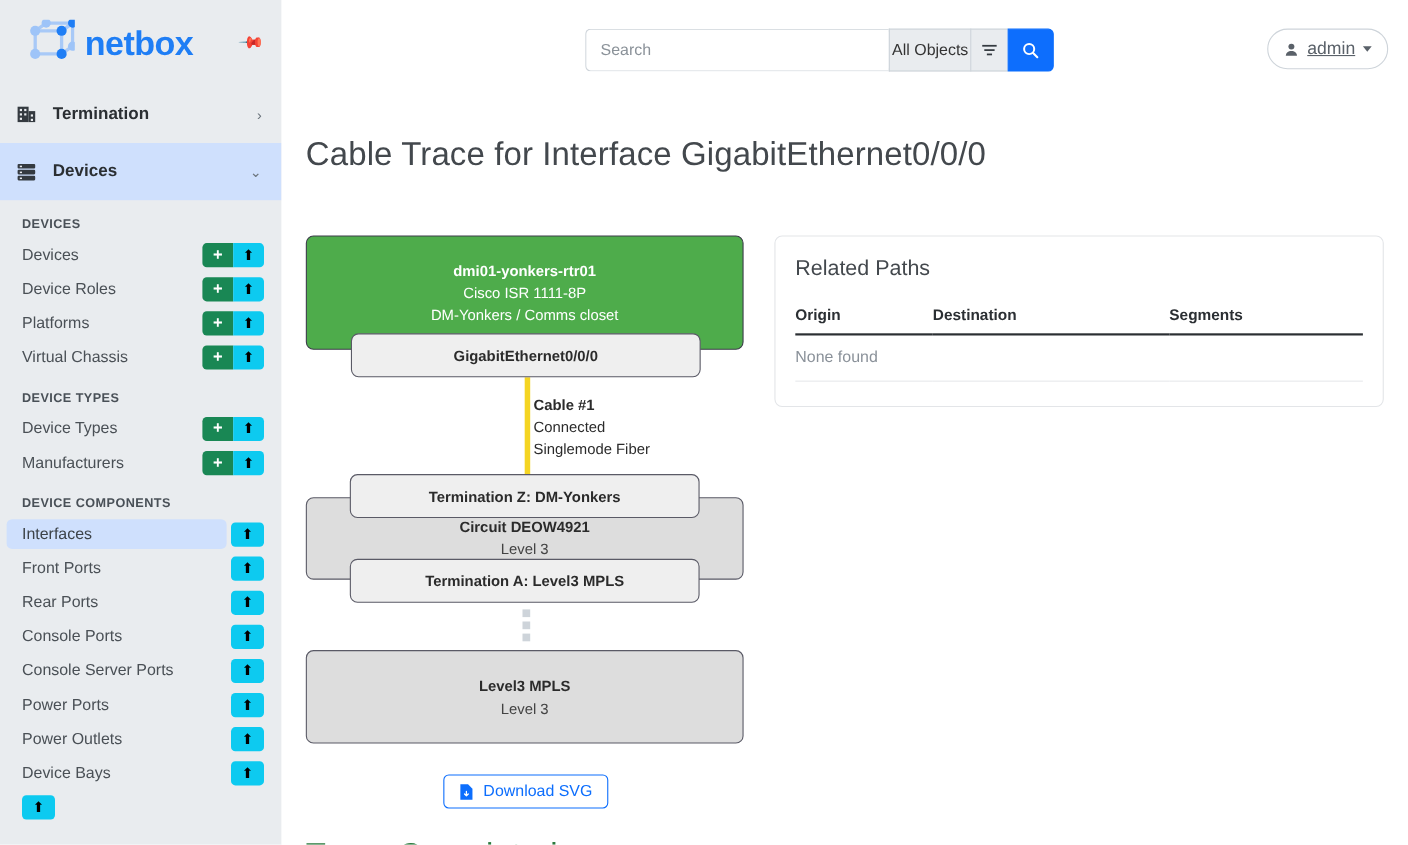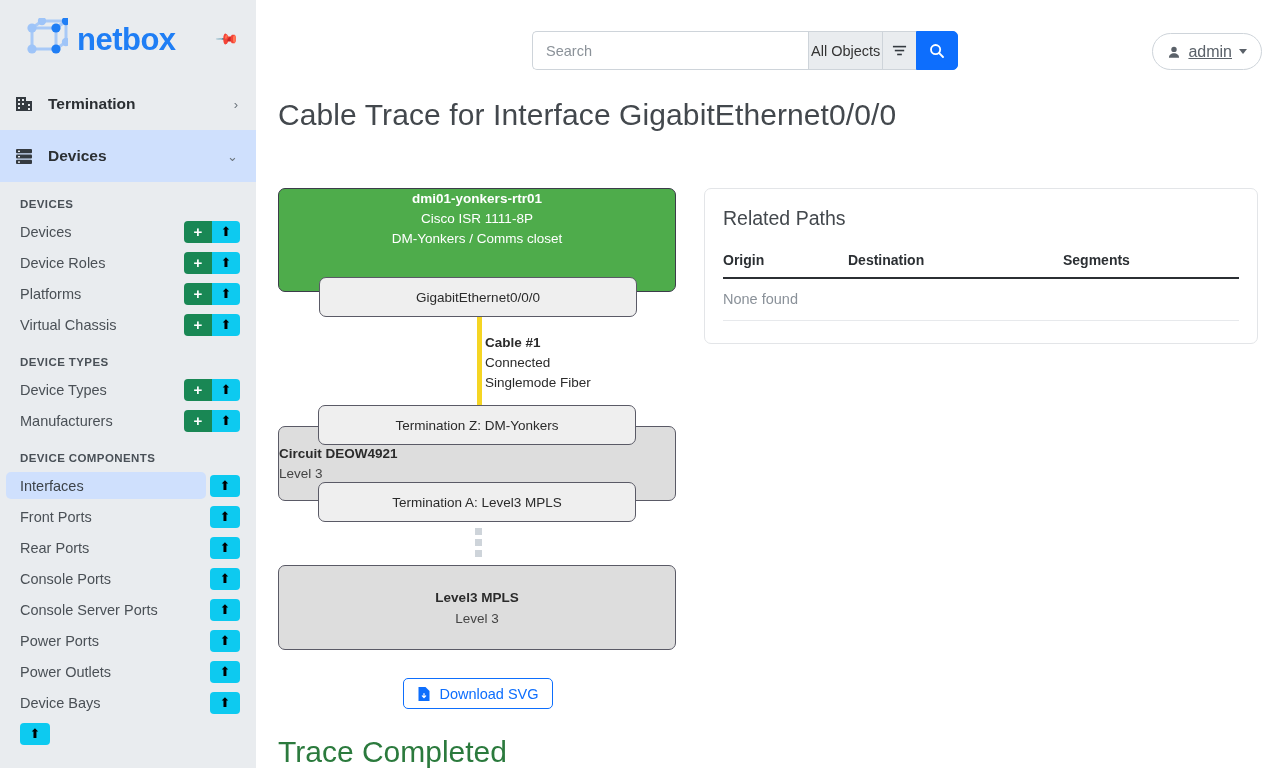--- a/index.html
+++ b/index.html
@@ -66,22 +66,22 @@
     color:#fff; font-size:13px; line-height:1; cursor:pointer;
   }
   .btn-add { background:#198754; border-radius:4px 0 0 4px; font-size:15px; font-weight:700; }
   .btn-imp { background:#0dcaf0; border-radius:0 4px 4px 0; color:#000; }
   .btn-imp.solo { border-radius:4px; width:30px; }
 
   
   .main { flex:1; height:768px; position:relative; background:#fff; overflow:hidden; }
 
   .topbar {
-    height:70px; display:flex; align-items:flex-end;
-    padding:0 18px; gap:10px;
+    height:70px; display:flex; align-items:flex-start;
+    padding:0 18px; gap:10px;margin-top:26px;
   }
   .search-wrap {
     display:flex; align-items:stretch; height:39px;
     margin-left:258px;
   }
   .search-input {
     width:276px; height:39px; border:1px solid #ced4da; border-right:none;
     border-radius:5px 0 0 5px; padding:0 13px; font-size:14.5px;
     color:#333; background:#fff; outline:none;
     font-family:"Liberation Sans", sans-serif;
@@ -117,52 +117,52 @@
 
   .content { display:flex; padding:36px 22px 0 22px; gap:26px; }
 
   
   .trace-col { width:400px; position:relative; }
 
   .node-device {
     width:398px; height:104px; background:#4eac4b;
     border:1px solid #3c3c4a; border-radius:7px;
     display:flex; flex-direction:column; align-items:center; justify-content:flex-start;
-    color:#fff; position:relative;
+    padding-top:22px; color:#fff; position:relative;
   }
   .node-device .t1 { font-size:13.5px; font-weight:700; line-height:20px; }
   .node-device .t2 { font-size:13.5px; font-weight:400; line-height:20px; }
   .node-device .t3 { font-size:13.5px; font-weight:400; line-height:20px; }
 
   .term-box {
     width:318px; height:40px; background:#efefef;
     border:1px solid #5a5a66; border-radius:7px;
     display:flex; align-items:center; justify-content:center;
-    font-size:13.5px; font-weight:400; color:#2b2b2b;
+    font-size:13.5px; font-weight:700; color:#2b2b2b;
     margin:-15px auto 0 auto; position:relative; z-index:3;
   }
 
   .cable-seg {
     position:relative; height:88px; width:398px;
   }
   .cable-line {
     position:absolute; left:199px; top:0; width:5px; height:88px;
     background:#f5d523;
   }
   .cable-label {
     position:absolute; left:207px; top:16px;
     font-size:13.5px; color:#2b2b2b; line-height:20px;
   }
   .cable-label .b { font-weight:700; }
 
   .circuit-wrap { position:relative; width:398px; }
   .node-circuit {
     width:398px; height:75px; background:#dddddd;
     border:1px solid #5a5a66; border-radius:7px;
-    display:flex; flex-direction:column; align-items:flex-start; justify-content:center;
+    display:flex; flex-direction:column; align-items:center; justify-content:center;
     color:#2b2b2b;
   }
   .node-circuit .t1 { font-size:13.5px; font-weight:700; line-height:20px; }
   .node-circuit .t2 { font-size:13.5px; font-weight:400; line-height:20px; color:#444; }
   .term-over-top { margin:0 auto -19px auto; }
   .term-over-bot { margin:-19px auto 0 auto; }
 
   .dotted-seg { position:relative; height:43px; width:398px; }
   .dot { position:absolute; left:197px; width:7px; height:7px; background:#ced4da; }
 

